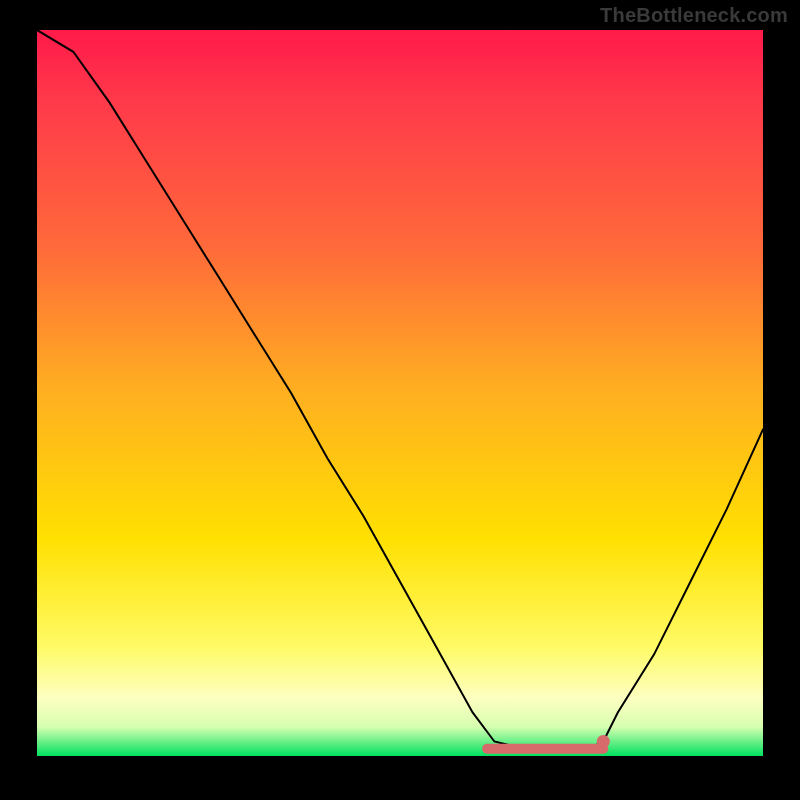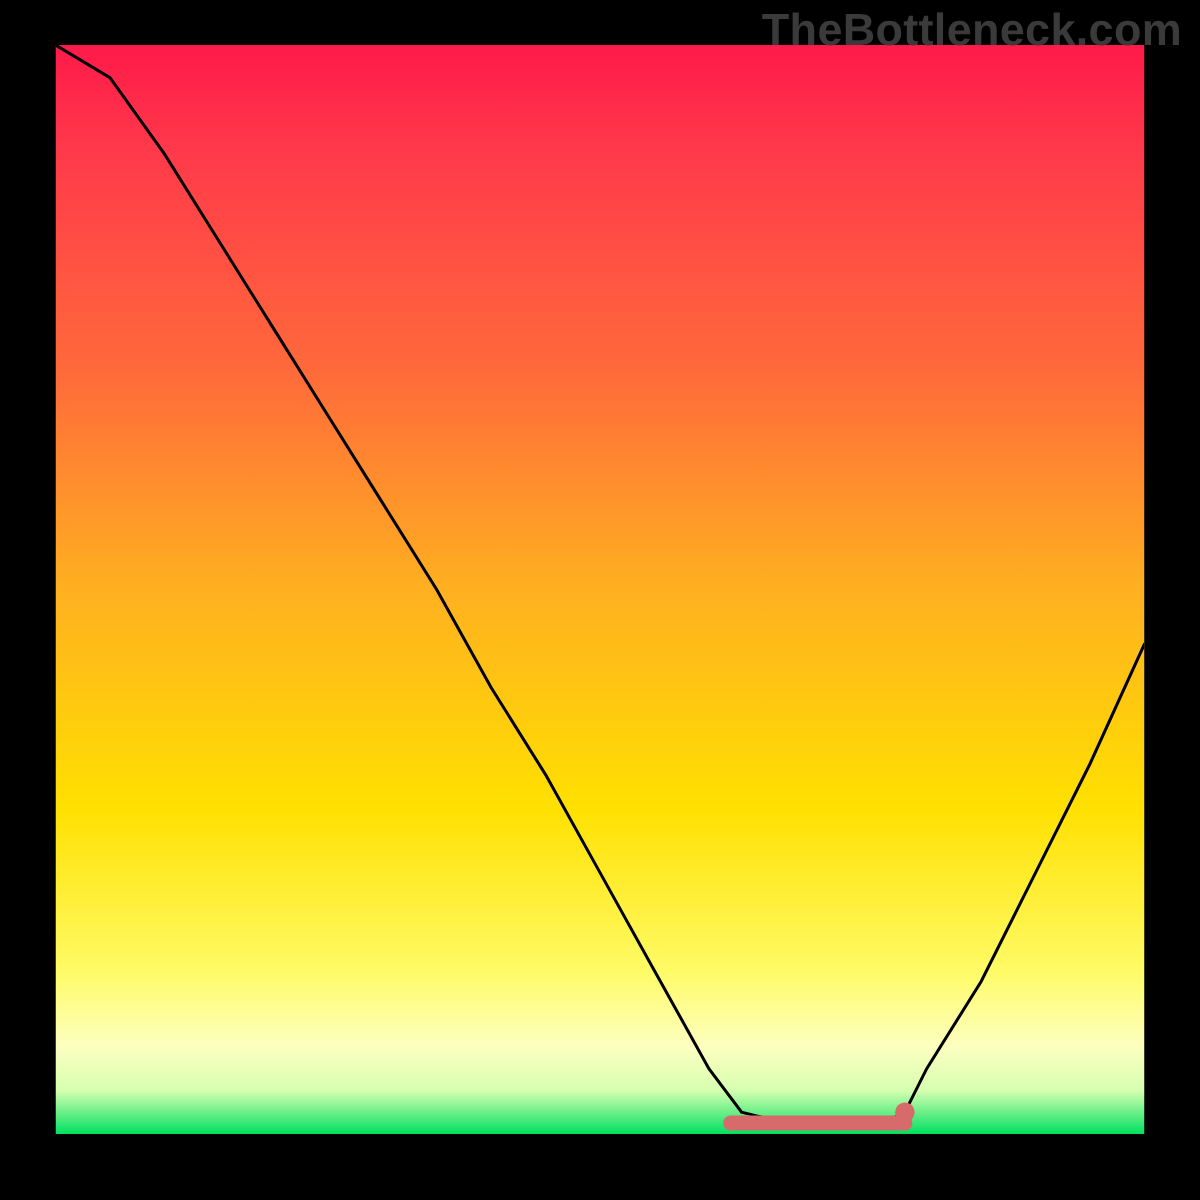--- a/index.html
+++ b/index.html
@@ -15,21 +15,21 @@
     position: relative;
     width: 800px;
     height: 800px;
     background: #000;
   }
   .attribution {
     position: absolute;
     top: 4px;
     right: 12px;
     color: #3a3a3a;
-    font-size: 30px;
+    font-size: 20px;
     font-weight: 600;
     letter-spacing: 0.2px;
     z-index: 5;
   }
   .plot {
     position: absolute;
     left: 37px;
     top: 30px;
     width: 726px;
     height: 726px;

